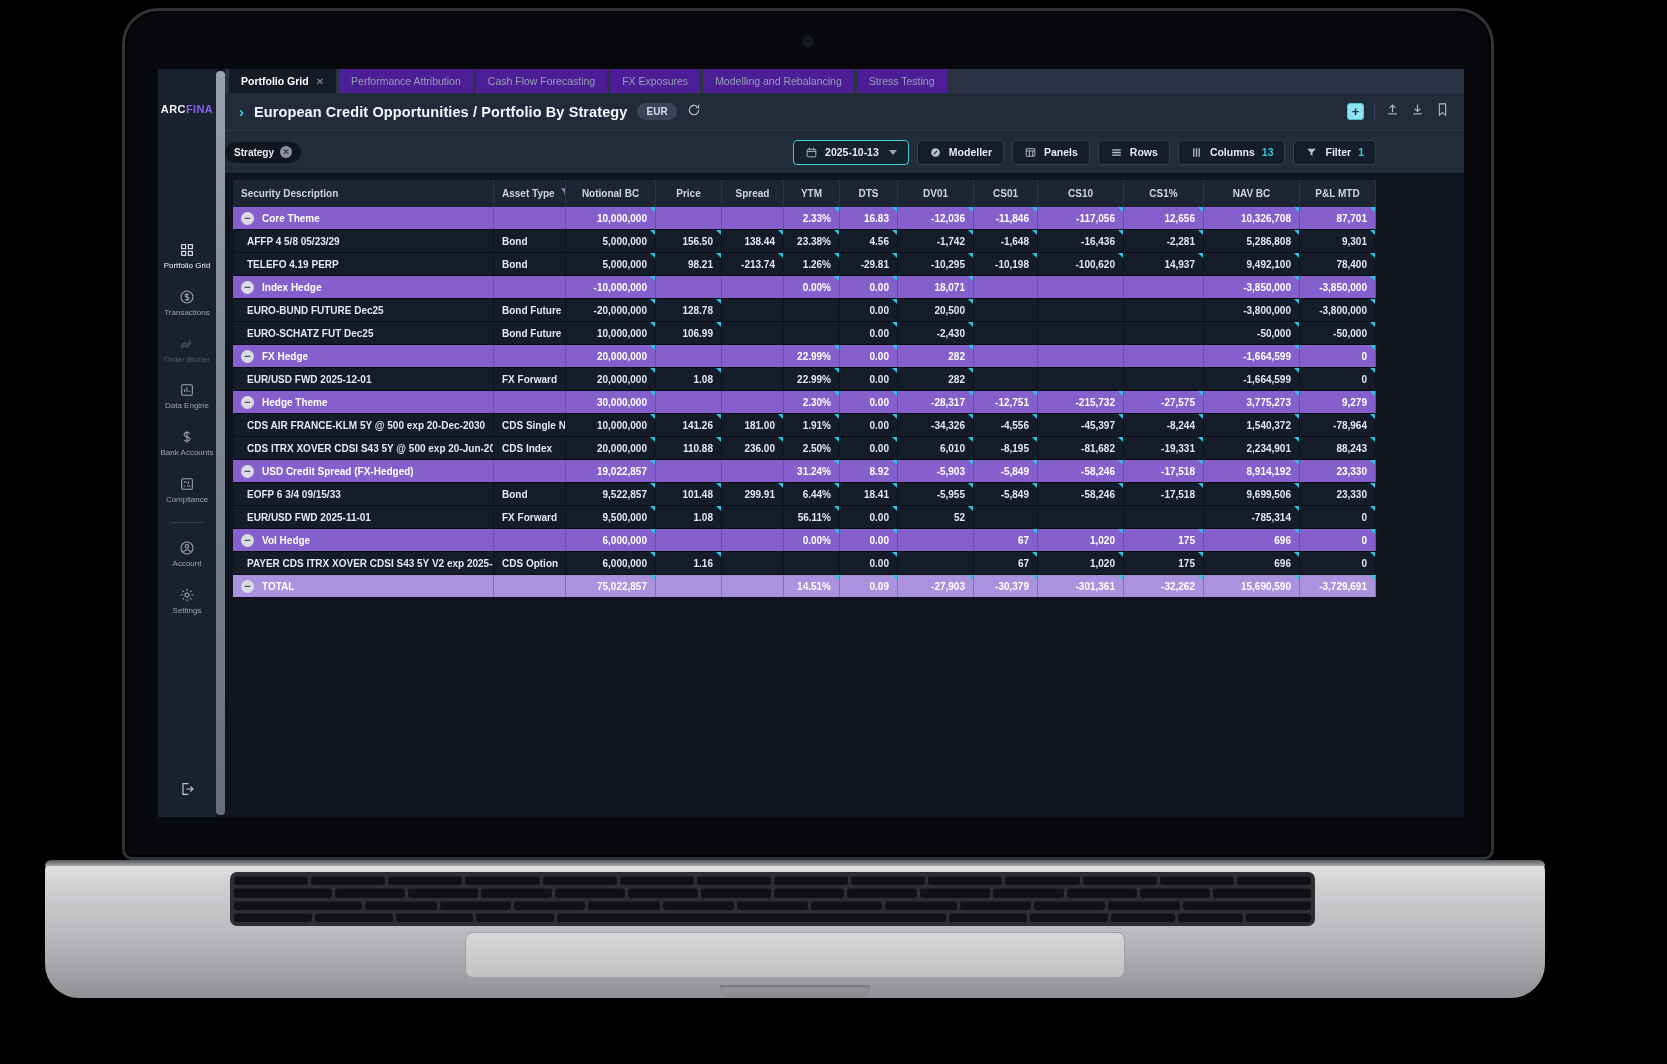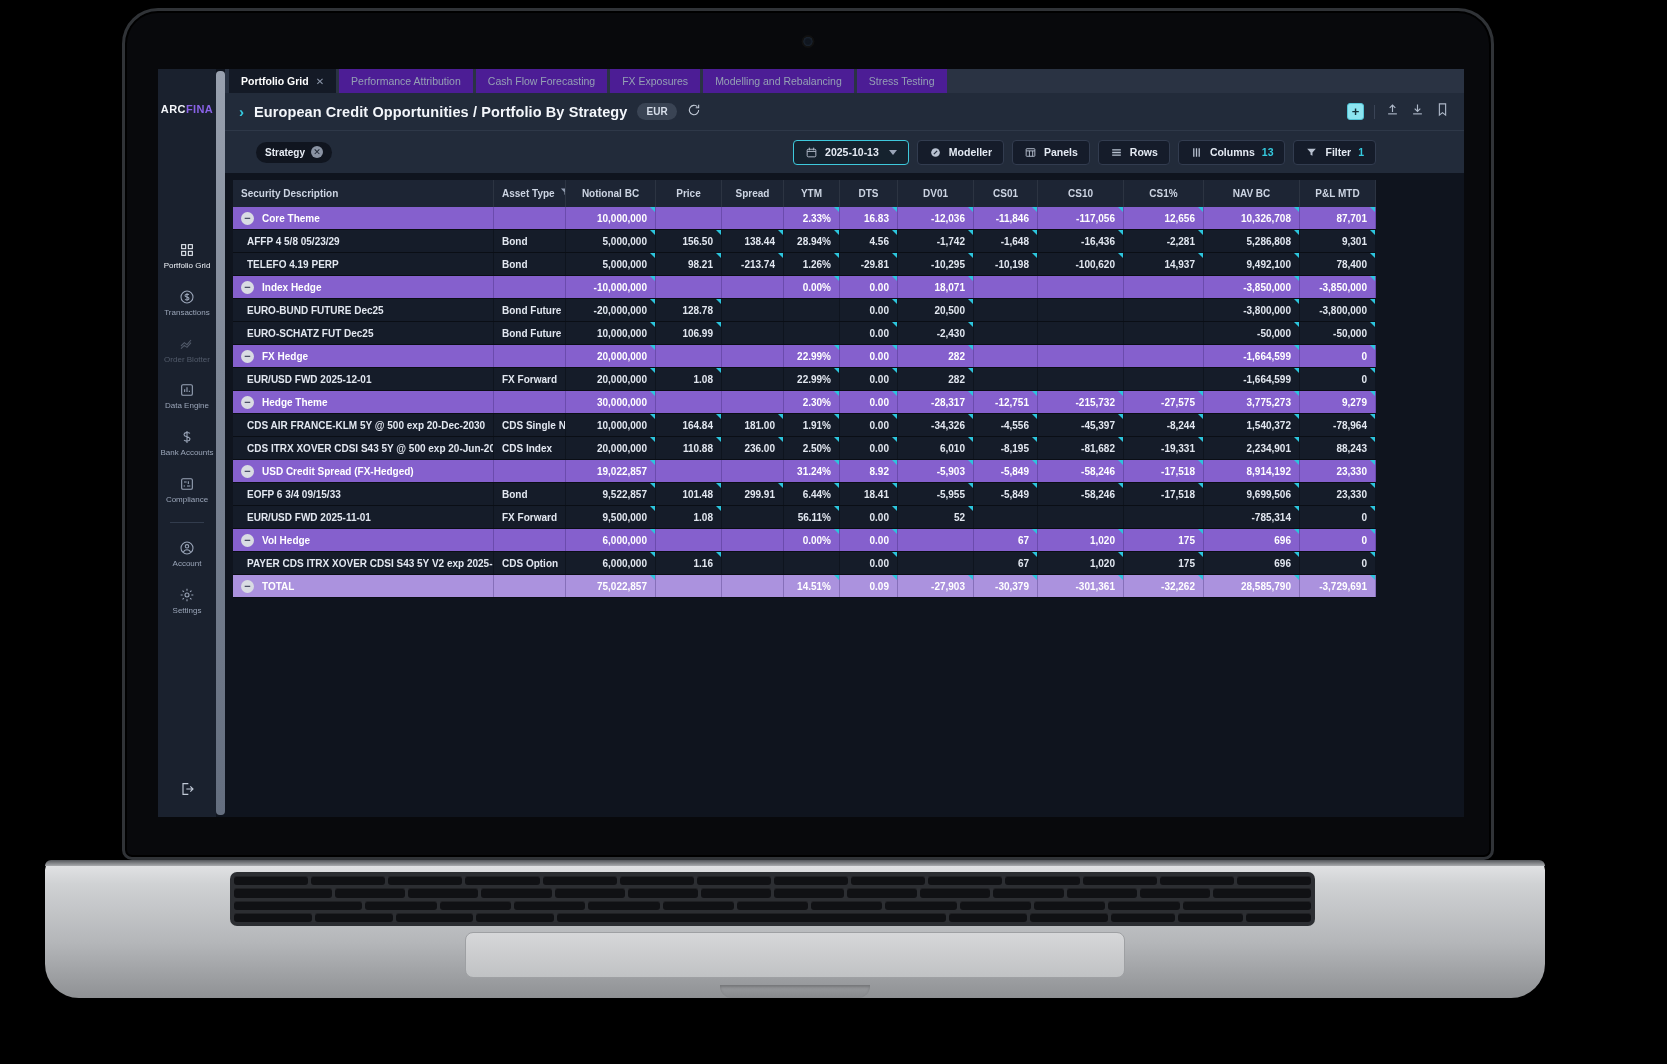--- a/index.html
+++ b/index.html
@@ -71,21 +71,21 @@
     padding:3px 9px; border-radius:10px; }
   .refresh svg { width:14px; height:14px; stroke:#c4ccd9; fill:none; stroke-width:1.8; cursor:pointer; }
   .tb-spacer { flex:1; }
   .plusbtn { width:17px; height:17px; background:#8ce4f0; border:1px solid #54c4d6;
     border-radius:3px; display:flex; align-items:center; justify-content:center;
     color:#14323b; font-size:13px; font-weight:700; line-height:1; cursor:pointer; }
   .vsep { width:1px; height:14px; background:#3a4456; }
   .ticon svg { width:15px; height:15px; stroke:#aeb8c8; fill:none; stroke-width:1.8; cursor:pointer; }
 
   .toolbar { height:43px; background:#222b3a; border-top:1px solid #2e3848;
-    display:flex; align-items:center; padding:0 88px 0 31px; gap:8px; flex-shrink:0; }
+    display:flex; align-items:center; padding:0 88px 0 0; gap:8px; flex-shrink:0; }
   .chip { display:flex; align-items:center; gap:6px; background:#10151f; border-radius:11px;
     height:21px; padding:0 9px; font-size:10px; font-weight:700; color:#e8edf5; cursor:pointer; }
   .chip .rm { width:12px; height:12px; border-radius:50%; background:#8a93a3; color:#1a212e;
     font-size:9px; display:flex; align-items:center; justify-content:center; font-weight:700; }
   .tl-spacer { flex:1; }
   .btn { display:flex; align-items:center; gap:7px; height:25px; padding:0 11px;
     background:#151c2a; border:1px solid #323c4f; border-radius:4px;
     font-size:10.5px; font-weight:700; color:#e4eaf3; cursor:pointer; white-space:nowrap; }
   .btn svg { width:13px; height:13px; stroke:#b8c1d0; fill:none; stroke-width:1.7; }
   .btn.date { border-color:#3ec9dc; background:#15222e; }
@@ -368,21 +368,21 @@
               <div class="cell right t">12,656</div>
               <div class="cell right t">10,326,708</div>
               <div class="cell right t">87,701</div>
             </div>
             <div class="row item">
               <div class="cell first">AFFP 4 5/8 05/23/29</div>
               <div class="cell">Bond</div>
               <div class="cell right t">5,000,000</div>
               <div class="cell right t">156.50</div>
               <div class="cell right t">138.44</div>
-              <div class="cell right t">28.94%</div>
+              <div class="cell right t">23.38%</div>
               <div class="cell right t">4.56</div>
               <div class="cell right t">-1,742</div>
               <div class="cell right t">-1,648</div>
               <div class="cell right t">-16,436</div>
               <div class="cell right t">-2,281</div>
               <div class="cell right t">5,286,808</div>
               <div class="cell right t">9,301</div>
             </div>
             <div class="row item">
               <div class="cell first">TELEFO 4.19 PERP</div>
@@ -495,21 +495,21 @@
               <div class="cell right t">-12,751</div>
               <div class="cell right t">-215,732</div>
               <div class="cell right t">-27,575</div>
               <div class="cell right t">3,775,273</div>
               <div class="cell right t">9,279</div>
             </div>
             <div class="row item">
               <div class="cell first">CDS AIR FRANCE-KLM 5Y @ 500 exp 20-Dec-2030</div>
               <div class="cell">CDS Single Name</div>
               <div class="cell right t">10,000,000</div>
-              <div class="cell right t">164.84</div>
+              <div class="cell right t">141.26</div>
               <div class="cell right t">181.00</div>
               <div class="cell right t">1.91%</div>
               <div class="cell right t">0.00</div>
               <div class="cell right t">-34,326</div>
               <div class="cell right t">-4,556</div>
               <div class="cell right t">-45,397</div>
               <div class="cell right t">-8,244</div>
               <div class="cell right t">1,540,372</div>
               <div class="cell right t">-78,964</div>
             </div>
@@ -617,21 +617,21 @@
               <div class="cell"></div>
               <div class="cell right t">75,022,857</div>
               <div class="cell right"></div>
               <div class="cell right"></div>
               <div class="cell right t">14.51%</div>
               <div class="cell right t">0.09</div>
               <div class="cell right t">-27,903</div>
               <div class="cell right t">-30,379</div>
               <div class="cell right t">-301,361</div>
               <div class="cell right t">-32,262</div>
-              <div class="cell right t">28,585,790</div>
+              <div class="cell right t">15,690,590</div>
               <div class="cell right t">-3,729,691</div>
             </div>
           </div>
       </main>
     </div>
   </div>
 
   <div class="base">
     <div class="kb" id="kb">
         <div class="kbrow">

